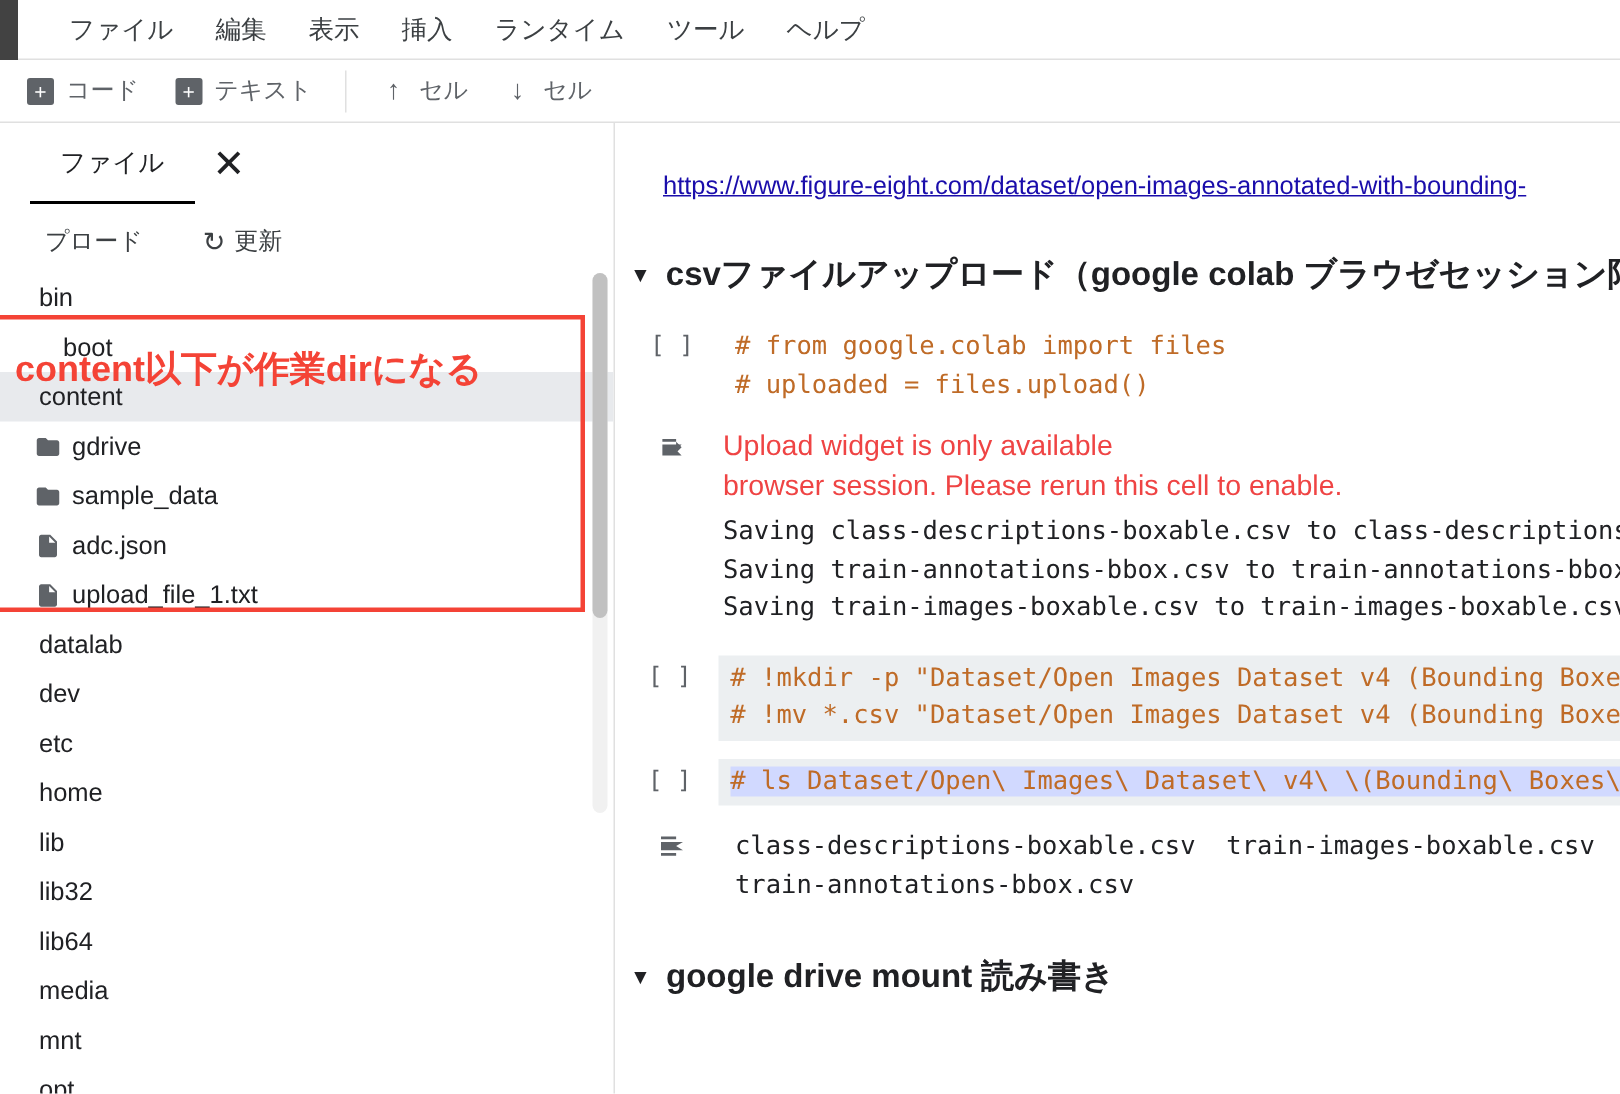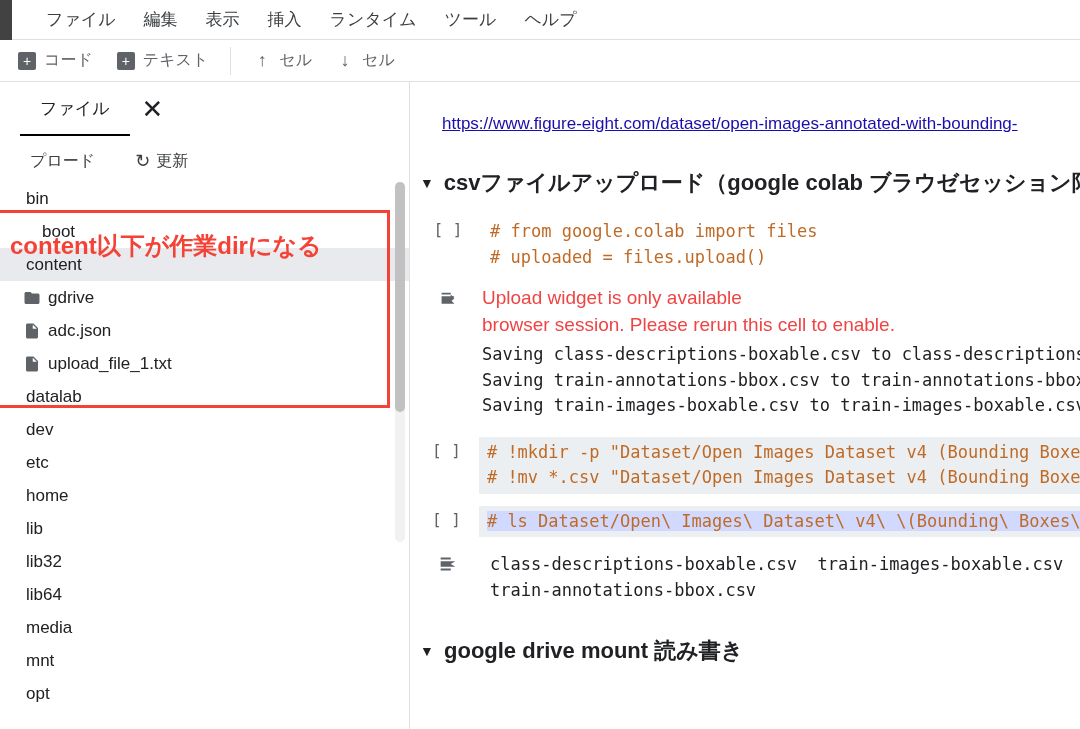--- a/index.html
+++ b/index.html
@@ -185,20 +185,28 @@
           <div class="ft-item" style="padding-left: 22px;">
             <span class="ft-icon">
               <svg width="18" height="18" viewBox="0 0 24 24" class="folder-svg">
                 <path d="M10 4H4c-1.1 0-2 .9-2 2v12c0 1.1.9 2 2 2h16c1.1 0 2-.9 2-2V8c0-1.1-.9-2-2-2h-8l-2-2z"></path>
               </svg>
             </span>
             <span class="ft-label">gdrive</span>
           </div>
           <div class="ft-item" style="padding-left: 22px;">
             <span class="ft-icon">
+              <svg width="18" height="18" viewBox="0 0 24 24" class="folder-svg">
+                <path d="M10 4H4c-1.1 0-2 .9-2 2v12c0 1.1.9 2 2 2h16c1.1 0 2-.9 2-2V8c0-1.1-.9-2-2-2h-8l-2-2z"></path>
+              </svg>
+            </span>
+            <span class="ft-label">sample_data</span>
+          </div>
+          <div class="ft-item" style="padding-left: 22px;">
+            <span class="ft-icon">
               <svg width="18" height="18" viewBox="0 0 24 24" class="file-svg">
                 <path d="M14 2H6c-1.1 0-2 .9-2 2v16c0 1.1.9 2 2 2h12c1.1 0 2-.9 2-2V8l-6-6zM13 9V3.5L18.5 9H13z"></path>
               </svg>
             </span>
             <span class="ft-label">adc.json</span>
           </div>
           <div class="ft-item" style="padding-left: 22px;">
             <span class="ft-icon">
               <svg width="18" height="18" viewBox="0 0 24 24" class="file-svg">
                 <path d="M14 2H6c-1.1 0-2 .9-2 2v16c0 1.1.9 2 2 2h12c1.1 0 2-.9 2-2V8l-6-6zM13 9V3.5L18.5 9H13z"></path>

